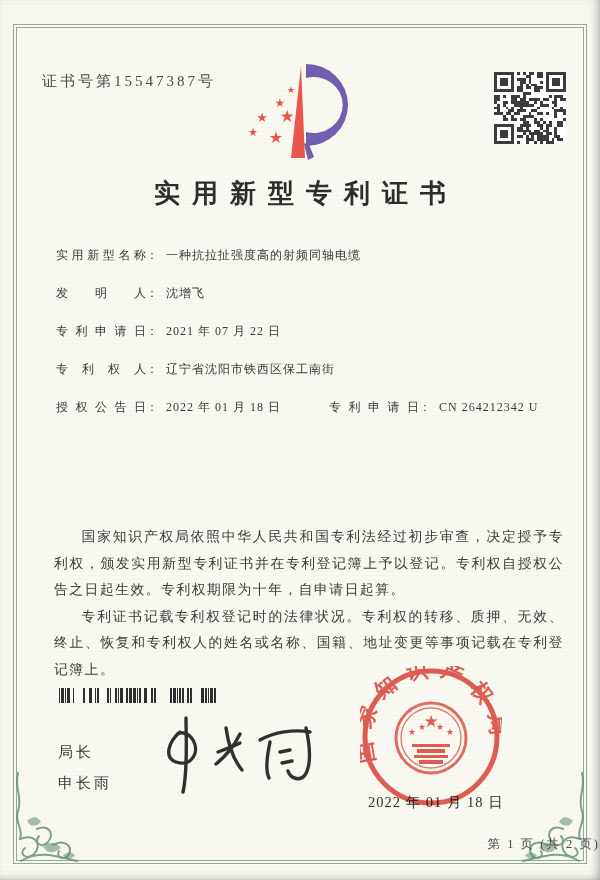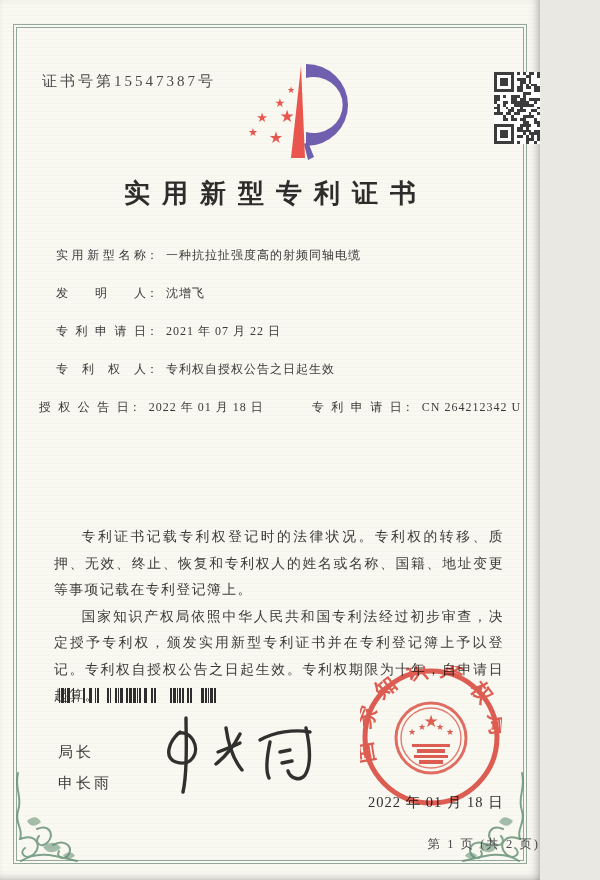--- a/index.html
+++ b/index.html
@@ -2,21 +2,21 @@
 <html><head>
 <meta charset="utf-8">
 <style>
   html,body{margin:0;padding:0;}
   body{
     width:600px;height:880px;
     font-family:"Liberation Serif","DejaVu Serif",serif;
     background:#e9e8e3;
   }
   .page{
-    position:relative;width:540px;height:880px;overflow:hidden;
+    position:relative;width:600px;height:880px;overflow:hidden;
     background:
       repeating-linear-gradient(0deg, rgba(0,0,0,0.015) 0 1px, transparent 1px 4px),
       #f9f8f1;
     box-shadow: inset -7px 0 9px -5px rgba(90,90,88,.45), inset 0 -6px 8px -5px rgba(90,90,88,.35);
   }
   .frame{
     position:absolute;left:13px;top:24px;right:13px;bottom:16px;
     border:4px double #93a89b;
   }
   .cert-number{
@@ -32,21 +32,21 @@
     letter-spacing:12px;font-weight:600;text-indent:12px;
   }
   .fields{position:absolute;left:56px;top:248px;right:36px;}
   .frow{margin-bottom:23px;font-size:12px;color:#3a3a3a;height:15px;line-height:15px;white-space:nowrap;}
   .flabel{
     display:inline-block;width:90px;vertical-align:top;
     text-align:justify;text-align-last:justify;
   }
   .fcolon{display:inline-block;margin-right:8px;}
   .fvalue{letter-spacing:1px;}
-  .grant-row{display:flex;gap:48px;justify-content:center;}
+  .grant-row{display:flex;gap:48px;}
   .grant-row .half{white-space:nowrap;}
   .paragraphs{
     position:absolute;left:54px;top:524px;right:36px;
     font-size:13.8px;line-height:26.5px;color:#3d3b38;
     text-align:justify;letter-spacing:1.5px;
   }
   .paragraphs p{margin:0;text-indent:2em;}
   .barcode{position:absolute;left:56px;top:688px;width:162px;height:15px;}
   .barcode svg{width:100%;height:100%;}
   .sig-block{
@@ -360,31 +360,31 @@
     <div class="frow">
       <span class="flabel">实用新型名称</span><span class="fcolon">：</span><span class="fvalue">一种抗拉扯强度高的射频同轴电缆</span>
     </div>
     <div class="frow">
       <span class="flabel">发明人</span><span class="fcolon">：</span><span class="fvalue">沈增飞</span>
     </div>
     <div class="frow">
       <span class="flabel">专利申请日</span><span class="fcolon">：</span><span class="fvalue">2021 年 07 月 22 日</span>
     </div>
     <div class="frow">
-      <span class="flabel">专利权人</span><span class="fcolon">：</span><span class="fvalue">专利权自授权公告之日起生效</span>
+      <span class="flabel">专利权人</span><span class="fcolon">：</span><span class="fvalue">辽宁省沈阳市铁西区保工南街</span>
     </div>
     <div class="frow grant-row">
       <span class="half"><span class="flabel">授权公告日</span><span class="fcolon">：</span><span class="fvalue">2022 年 01 月 18 日</span></span>
       <span class="half"><span class="flabel">专利申请日</span><span class="fcolon">：</span><span class="fvalue">CN 264212342 U</span></span>
     </div>
   </div>
 
   <div class="paragraphs">
+    <p>国家知识产权局依照中华人民共和国专利法经过初步审查，决定授予专利权，颁发实用新型专利证书并在专利登记簿上予以登记。专利权自授权公告之日起生效。专利权期限为十年，自申请日起算。</p>
     <p>专利证书记载专利权登记时的法律状况。专利权的转移、质押、无效、终止、恢复和专利权人的姓名或名称、国籍、地址变更等事项记载在专利登记簿上。</p>
-    <p>国家知识产权局依照中华人民共和国专利法经过初步审查，决定授予专利权，颁发实用新型专利证书并在专利登记簿上予以登记。专利权自授权公告之日起生效。专利权期限为十年，自申请日起算。</p>
   </div>
 
   <div class="barcode">
     <svg viewBox="0 0 162 15" preserveAspectRatio="none" shape-rendering="crispEdges">
         <g id="bars" fill="#2e2e2e">
           <rect x="3" y="0" width="1" height="15"></rect>
           <rect x="5" y="0" width="3" height="15"></rect>
           <rect x="9" y="0" width="1" height="15"></rect>
           <rect x="11" y="0" width="3" height="15"></rect>
           <rect x="17" y="0" width="1" height="15"></rect>

